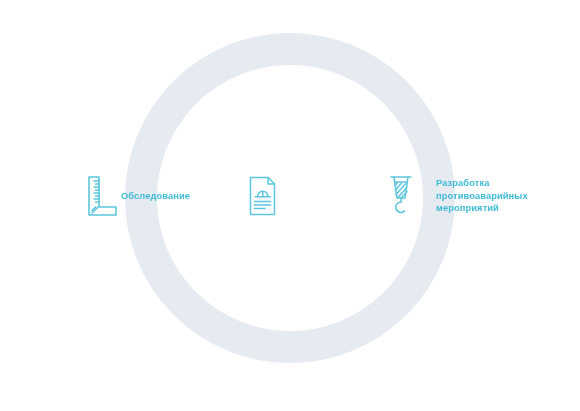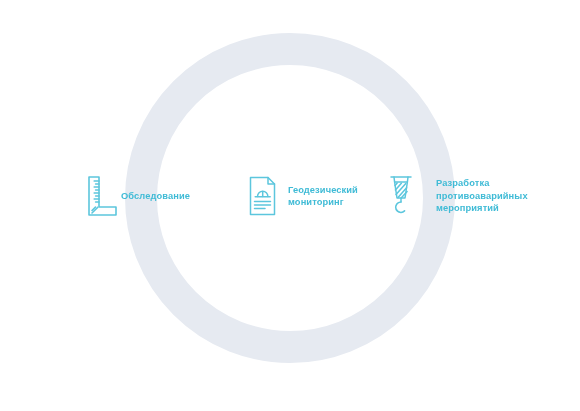--- a/index.html
+++ b/index.html
@@ -131,22 +131,20 @@
         <path d="M14.7 15.4 V20.5"></path>
 
         <line x1="7.2" y1="20.7" x2="22.2" y2="20.7"></line>
 
         <line x1="6.5" y1="25.5" x2="22.5" y2="25.5"></line>
         <line x1="6.5" y1="29" x2="22.5" y2="29"></line>
         <line x1="6.5" y1="32.5" x2="17" y2="32.5"></line>
       </svg>
     </span>
 
-    <span class="service-label">Геодезический
-мониторинг</span>
   </div>
 
   <div class="service-item" id="service-item-emergency">
 
     <span class="service-icon">
       <svg viewBox="0 0 26 44" width="26" height="44" xmlns="http://www.w3.org/2000/svg" fill="none" stroke="#5cc6dd" stroke-width="1.5" stroke-linejoin="round" stroke-linecap="round">
 
         <line x1="3" y1="3" x2="23" y2="3"></line>
 
         <path d="M6 3 L6.6 8"></path>

